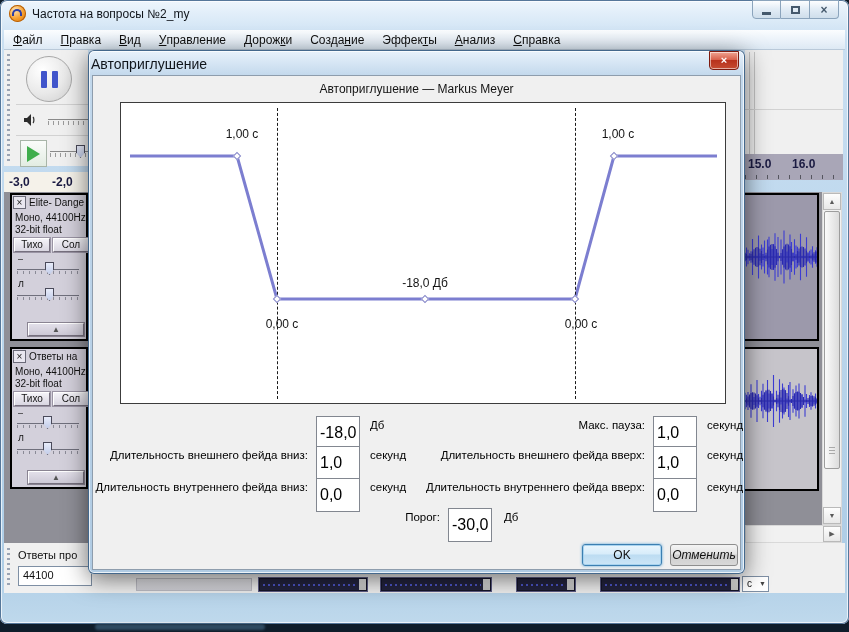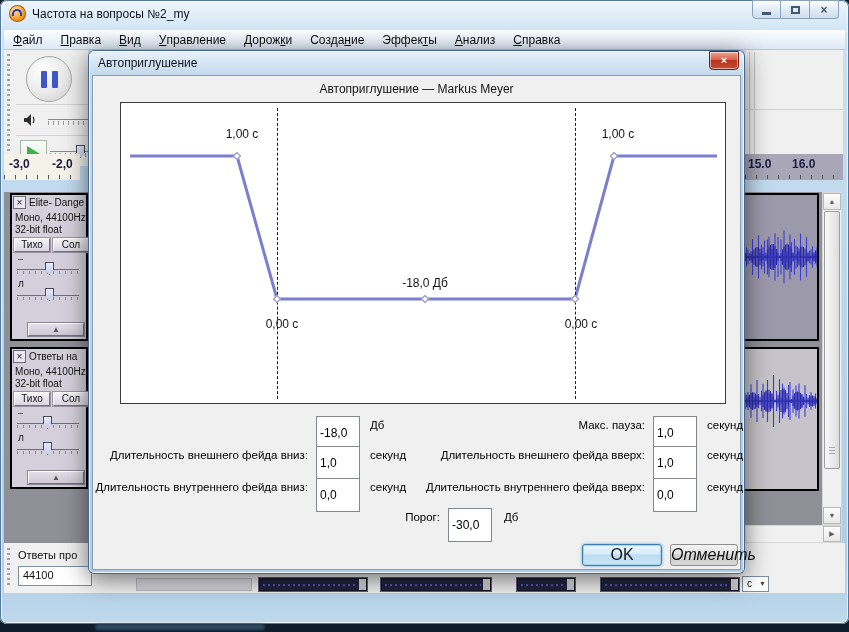--- a/index.html
+++ b/index.html
@@ -93,36 +93,36 @@
        radial-gradient(circle at 10px 7px,#9a9a9a 1.2px,transparent 1.6px),
        radial-gradient(circle at 5px 7px,#9a9a9a 1.2px,transparent 1.6px),
        radial-gradient(circle at 10px 12px,#9a9a9a 1.2px,transparent 1.6px),
        radial-gradient(circle at 5px 12px,#9a9a9a 1.2px,transparent 1.6px),
        radial-gradient(circle at 0px 12px,#9a9a9a 1.2px,transparent 1.6px);}
 
   
   #dialog{left:88px;top:50px;width:657px;height:524px;border-radius:6px;z-index:10;
           background:linear-gradient(#e9f3fc,#c2d8ec 26px,#b0cbe3);
           box-shadow:0 5px 24px rgba(0,0,0,.55), inset 0 0 0 1px #44688c, inset 0 0 0 2px rgba(255,255,255,.75);}
-  .dlg-title{position:absolute;left:10px;top:6px;font-size:12px;color:#10151b;}
+  .dlg-title{position:absolute;left:3px;top:6px;font-size:14px;color:#10151b;}
   #dlg-close{position:absolute;right:6px;top:1px;width:30px;height:19px;border-radius:0 0 4px 4px;
      background:linear-gradient(#f0a492,#d9614c 45%,#b8321d 50%,#c54b31);
      border:1px solid #7e1a0e;box-shadow:inset 0 0 0 1px rgba(255,255,255,.55);
      color:#fff;font-size:11px;font-weight:bold;text-align:center;line-height:17px;}
   #dlg-client{position:absolute;left:4px;right:4px;top:25px;bottom:4px;background:#f0f0f0;border:1px solid #8e9dad;}
   .dlg-sub{position:absolute;left:0;right:0;top:32px;text-align:center;font-size:12px;color:#141414;}
   #graph{position:absolute;left:32px;top:52px;width:606px;height:302px;background:#fff;border:1px solid #3c3c3c;}
   .dashline{position:absolute;top:5px;height:291px;width:0;border-left:1px dashed #1a1a1a;}
   .gmark{position:absolute;width:6px;height:6px;background:#fff;border:1px solid #8486c8;transform:rotate(45deg);}
   .glabel{position:absolute;transform:translate(-50%,-50%);font-size:12px;color:#141414;white-space:nowrap;}
   .frow-label{position:absolute;font-size:11.5px;color:#000;text-align:right;white-space:nowrap;height:18px;line-height:18px;}
   .frow-unit{position:absolute;font-size:11.5px;color:#000;white-space:nowrap;height:18px;line-height:18px;}
   .frow-input{position:absolute;width:44px;height:34px;border:1px solid #828790;background:#fff;
-              font-size:12px;font-family:"Liberation Sans",sans-serif;padding:0 0 0 3px;color:#000;}
-  .dlg-btn{position:absolute;height:22px;font-size:16px;color:#111;border-radius:3px;
+              font-size:16px;font-family:"Liberation Sans",sans-serif;padding:0 0 0 3px;color:#000;}
+  .dlg-btn{position:absolute;height:22px;font-size:12px;color:#111;border-radius:3px;
            background:linear-gradient(#f4f4f4,#e4e4e4 45%,#cfcfcf 50%,#d8d8d8);border:1px solid #8e8e8e;
            text-align:center;line-height:20px;}
   .dlg-btn.focused{border:1px solid #3c7fb1;box-shadow:0 0 0 1px #a8d3ef inset, 0 0 3px #5aa4d8;
            background:linear-gradient(#eaf6fd,#d7ecfa 45%,#bcdcf2 50%,#cce5f6);}
 </style>
 </head>
 <body>
 
 <div class="screen">
 
@@ -180,21 +180,21 @@
       <div class="abs mini-ticks" style="left:46px;top:103px;width:38px;"></div>
       <div class="abs sl-thumb" style="left:72px;top:95px;"></div>
     </div>
     <div class="abs tb-bg" style="left:745px;top:50px;width:98px;height:116px;">
       <div class="vsep abs" style="left:4px;top:2px;height:112px;"></div>
       <div class="vsep abs" style="left:9px;top:2px;height:112px;"></div>
       <div class="hsep abs" style="left:0;right:0;top:59px;"></div>
       <div class="hsep abs" style="left:0;right:0;top:113px;"></div>
     </div>
 
-    <div class="abs ruler" style="left:4px;top:154px;width:76px;height:26px;background:#f5f2ea;">
+    <div class="abs ruler" style="left:4px;top:172px;width:84px;height:26px;background:#f5f2ea;">
       <span class="abs" style="left:5px;top:3px;">-3,0</span>
       <span class="abs" style="left:48px;top:3px;">-2,0</span>
       <div class="tickrow"></div>
     </div>
     <div class="abs ruler" style="left:745px;top:154px;width:98px;height:26px;background:#a9a6b7;">
       <span class="abs" style="left:3px;top:3px;">15.0</span>
       <span class="abs" style="left:47px;top:3px;">16.0</span>
       <div class="tickrow"></div>
     </div>
 

